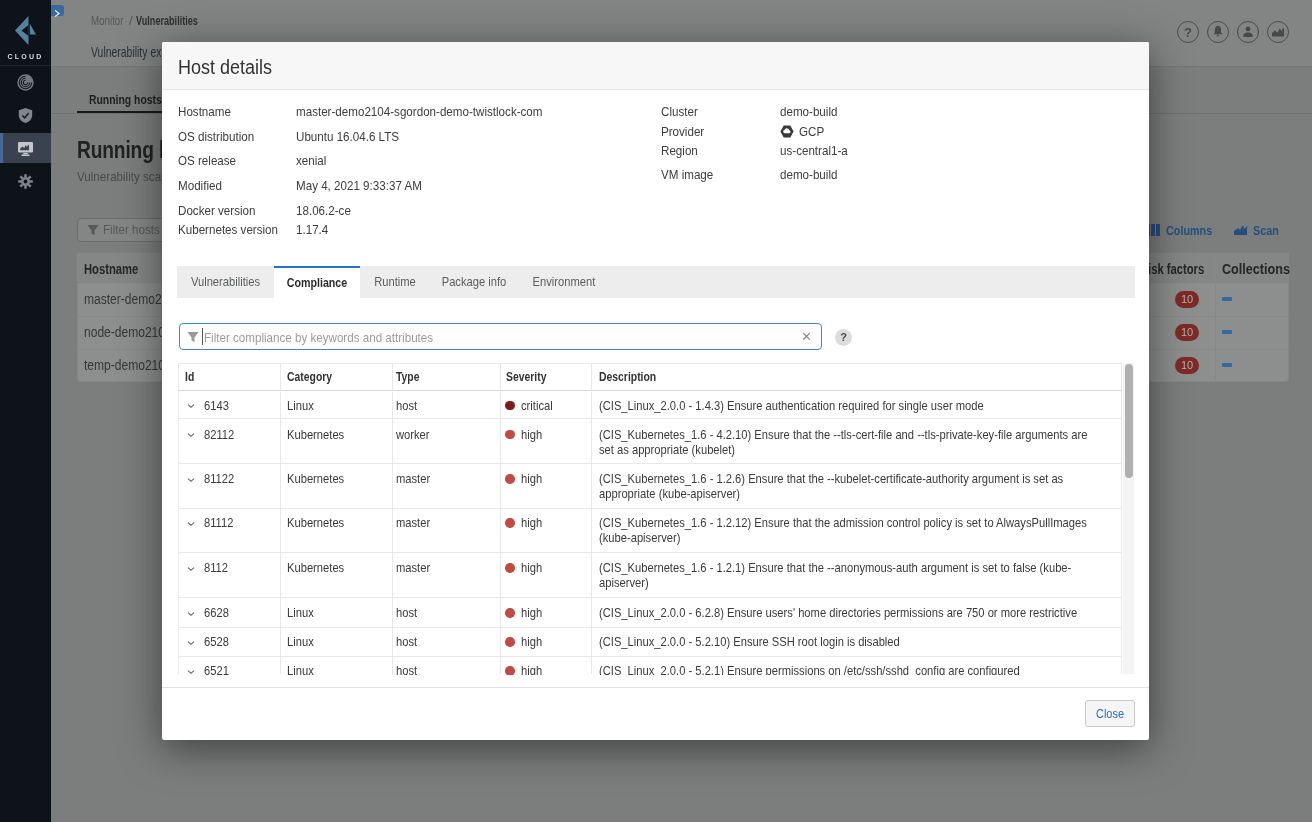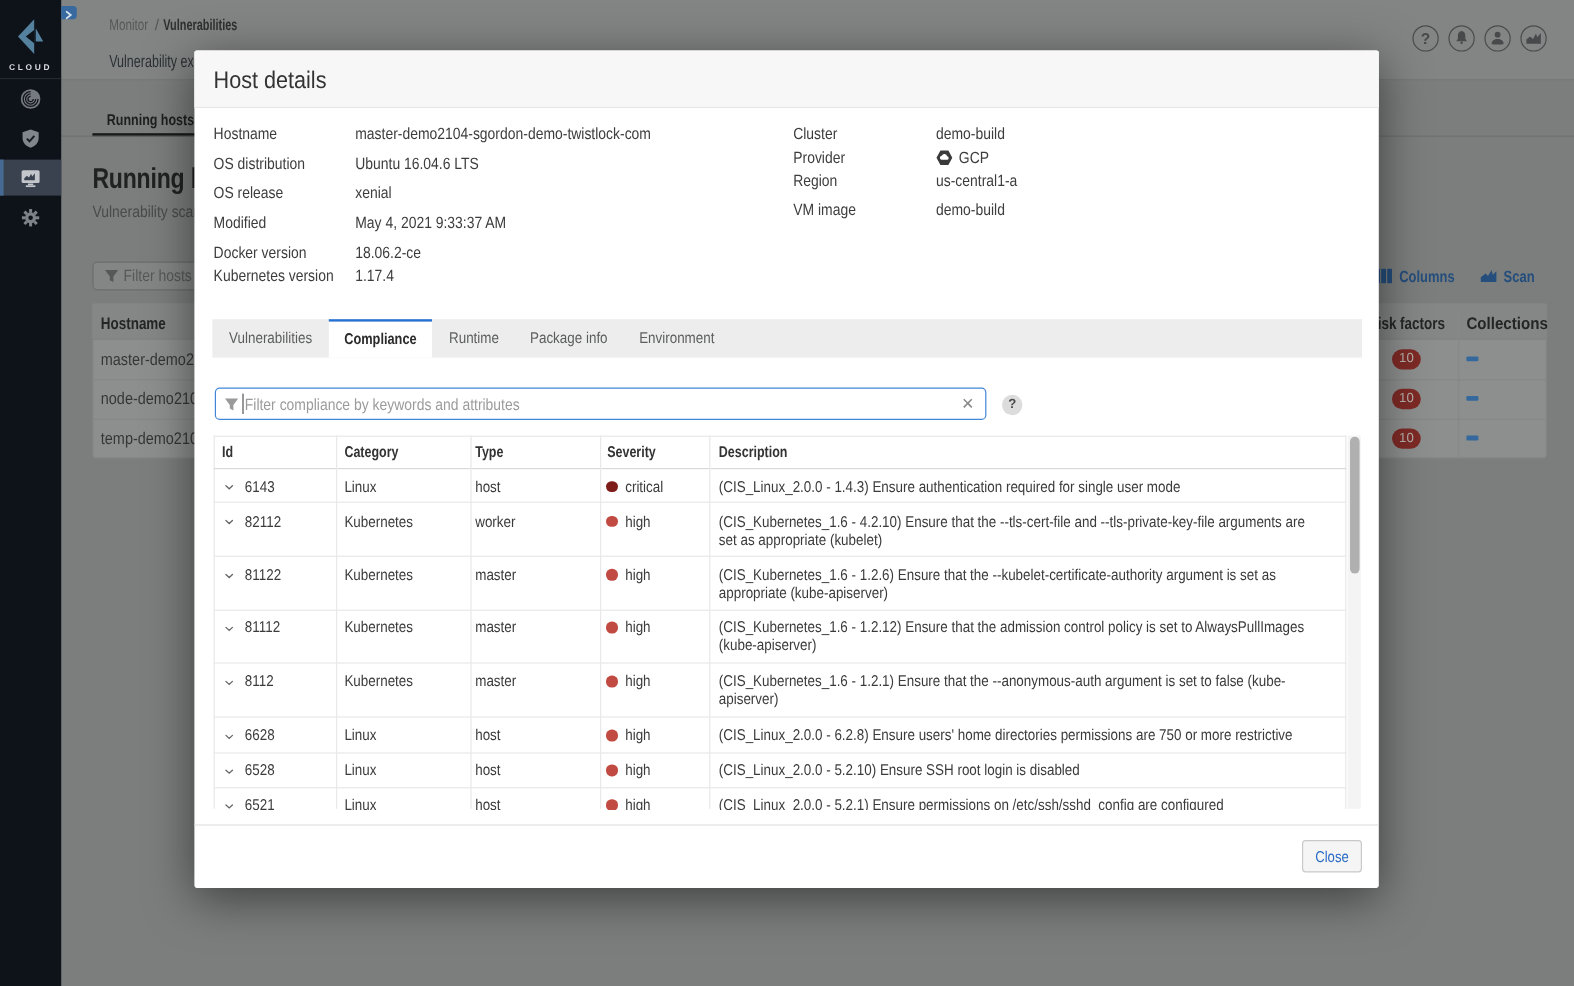--- a/index.html
+++ b/index.html
@@ -24,21 +24,21 @@
   #sub { left:77px; top:169px; font-size:13.5px; color:#494b4a; }
   #bgfilter { left:77px; top:218px; width:860px; height:24px; background:#848685; border:1px solid #6b6d6c; border-radius:4px; }
   #bgfilter-txt { left:103px; top:222px; font-size:13.5px; color:#565857; }
   .bgblue { font-size:13.5px; font-weight:700; color:#254e7d; }
   
   #bgtable { left:77px; top:253px; width:1212px; height:129px; background:#8d8f8e; border:1px solid #848786; border-radius:3px; }
   #bgthead { left:77px; top:253px; width:1212px; height:30px; background:#848786; border-bottom:1px solid #808382;}
   .bgth { font-size:14px; font-weight:700; color:#242626; top:261px; }
   .bgtd { font-size:14px; color:#353736; }
   .bgrow-line { left:77px; width:1212px; height:1px; background:#858887; }
-  .badge { width:24px; height:16.5px; background:#7e2a26; border-radius:8.5px; color:#b6b0ab; font-size:11px; font-weight:400; text-align:center; line-height:16.5px; }
+  .badge { width:24px; height:16.5px; background:#7e2a26; border-radius:8.5px; color:#b6b0ab; font-size:11px; font-weight:400; text-align:center; line-height:16.5px;margin-left:15px; }
   .dash { width:10px; height:4px; background:#35689c; border-radius:1px; }
   .bgcolsep { top:254px; width:1px; height:128px; background:#868988; }
   
   .circ { width:22px; height:22px; border-radius:50%; border:1.4px solid #4a4c4d; top:21px; }
   
   #modal { left:162px; top:42px; width:987px; height:698px; background:#ffffff; border-radius:2px; box-shadow:0 8px 40px rgba(0,0,0,0.5); z-index:10; }
   #mhead { left:162px; top:42px; width:987px; height:48px; background:#f7f7f8; border-bottom:1px solid #e6e6e6; border-radius:2px 2px 0 0; z-index:11; }
   #mtitle { left:178px; top:55.5px; font-size:20px; color:#333; z-index:12; }
   .mlab { font-size:13.5px; color:#3d3d3d; z-index:12; }
   .mval { font-size:13.5px; color:#3d3d3d; z-index:12; }

